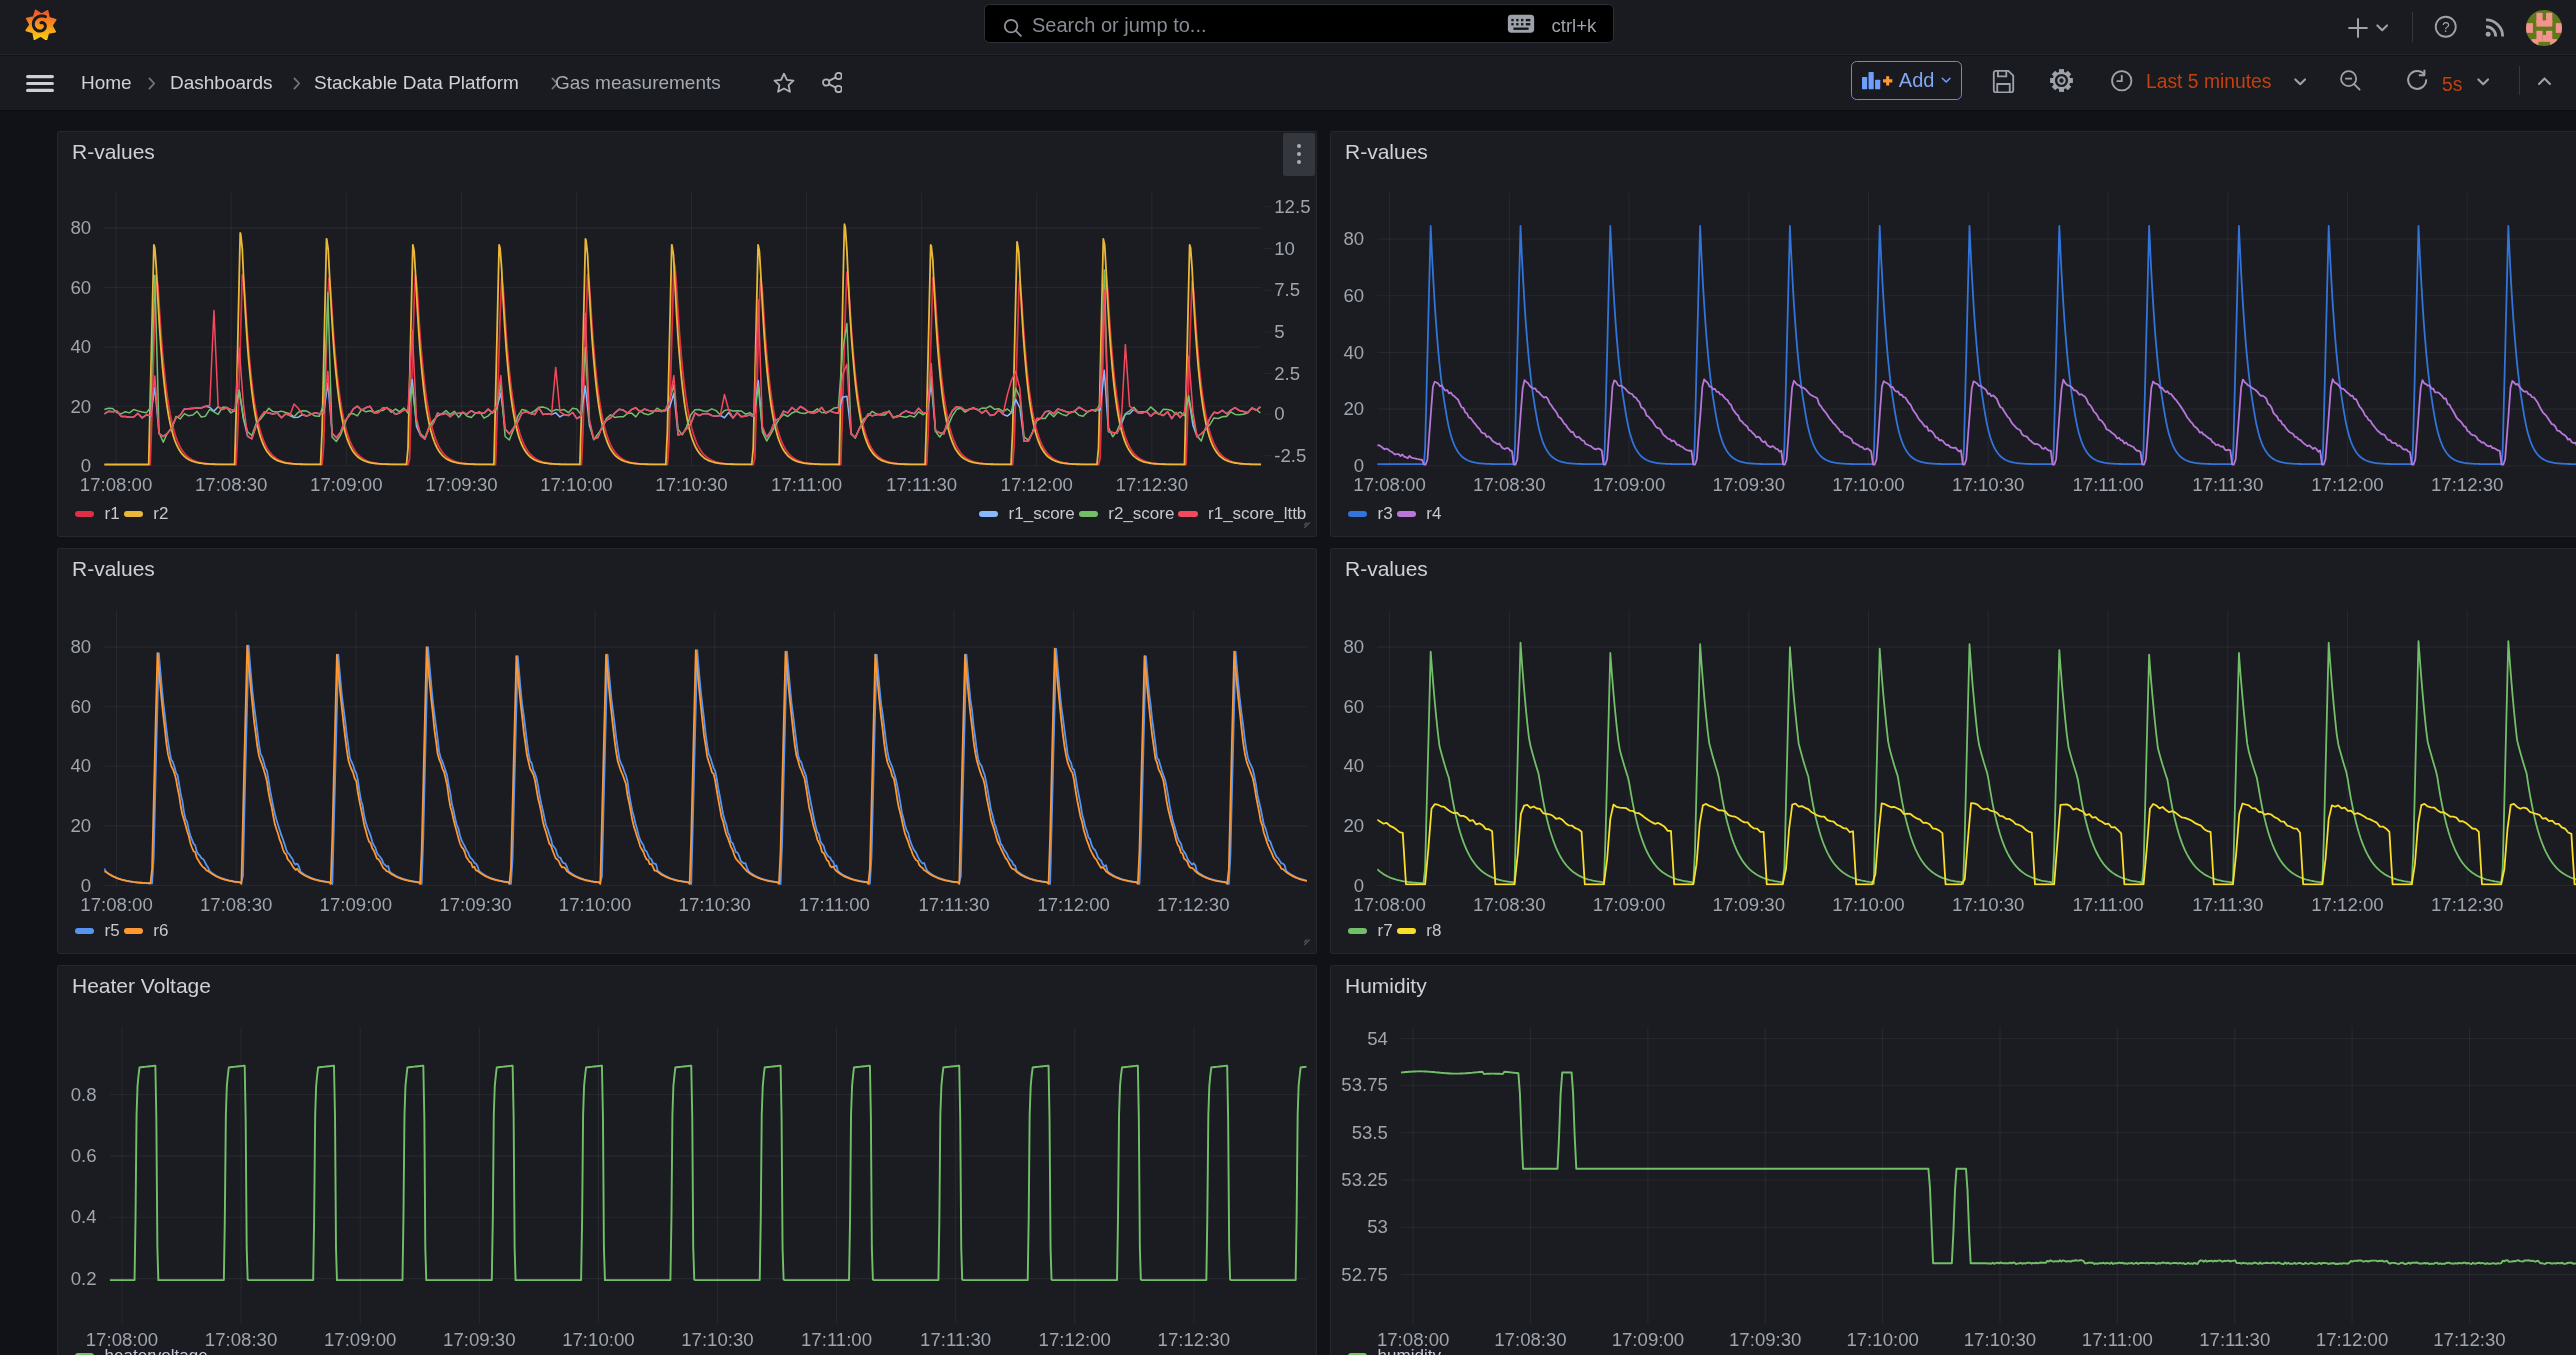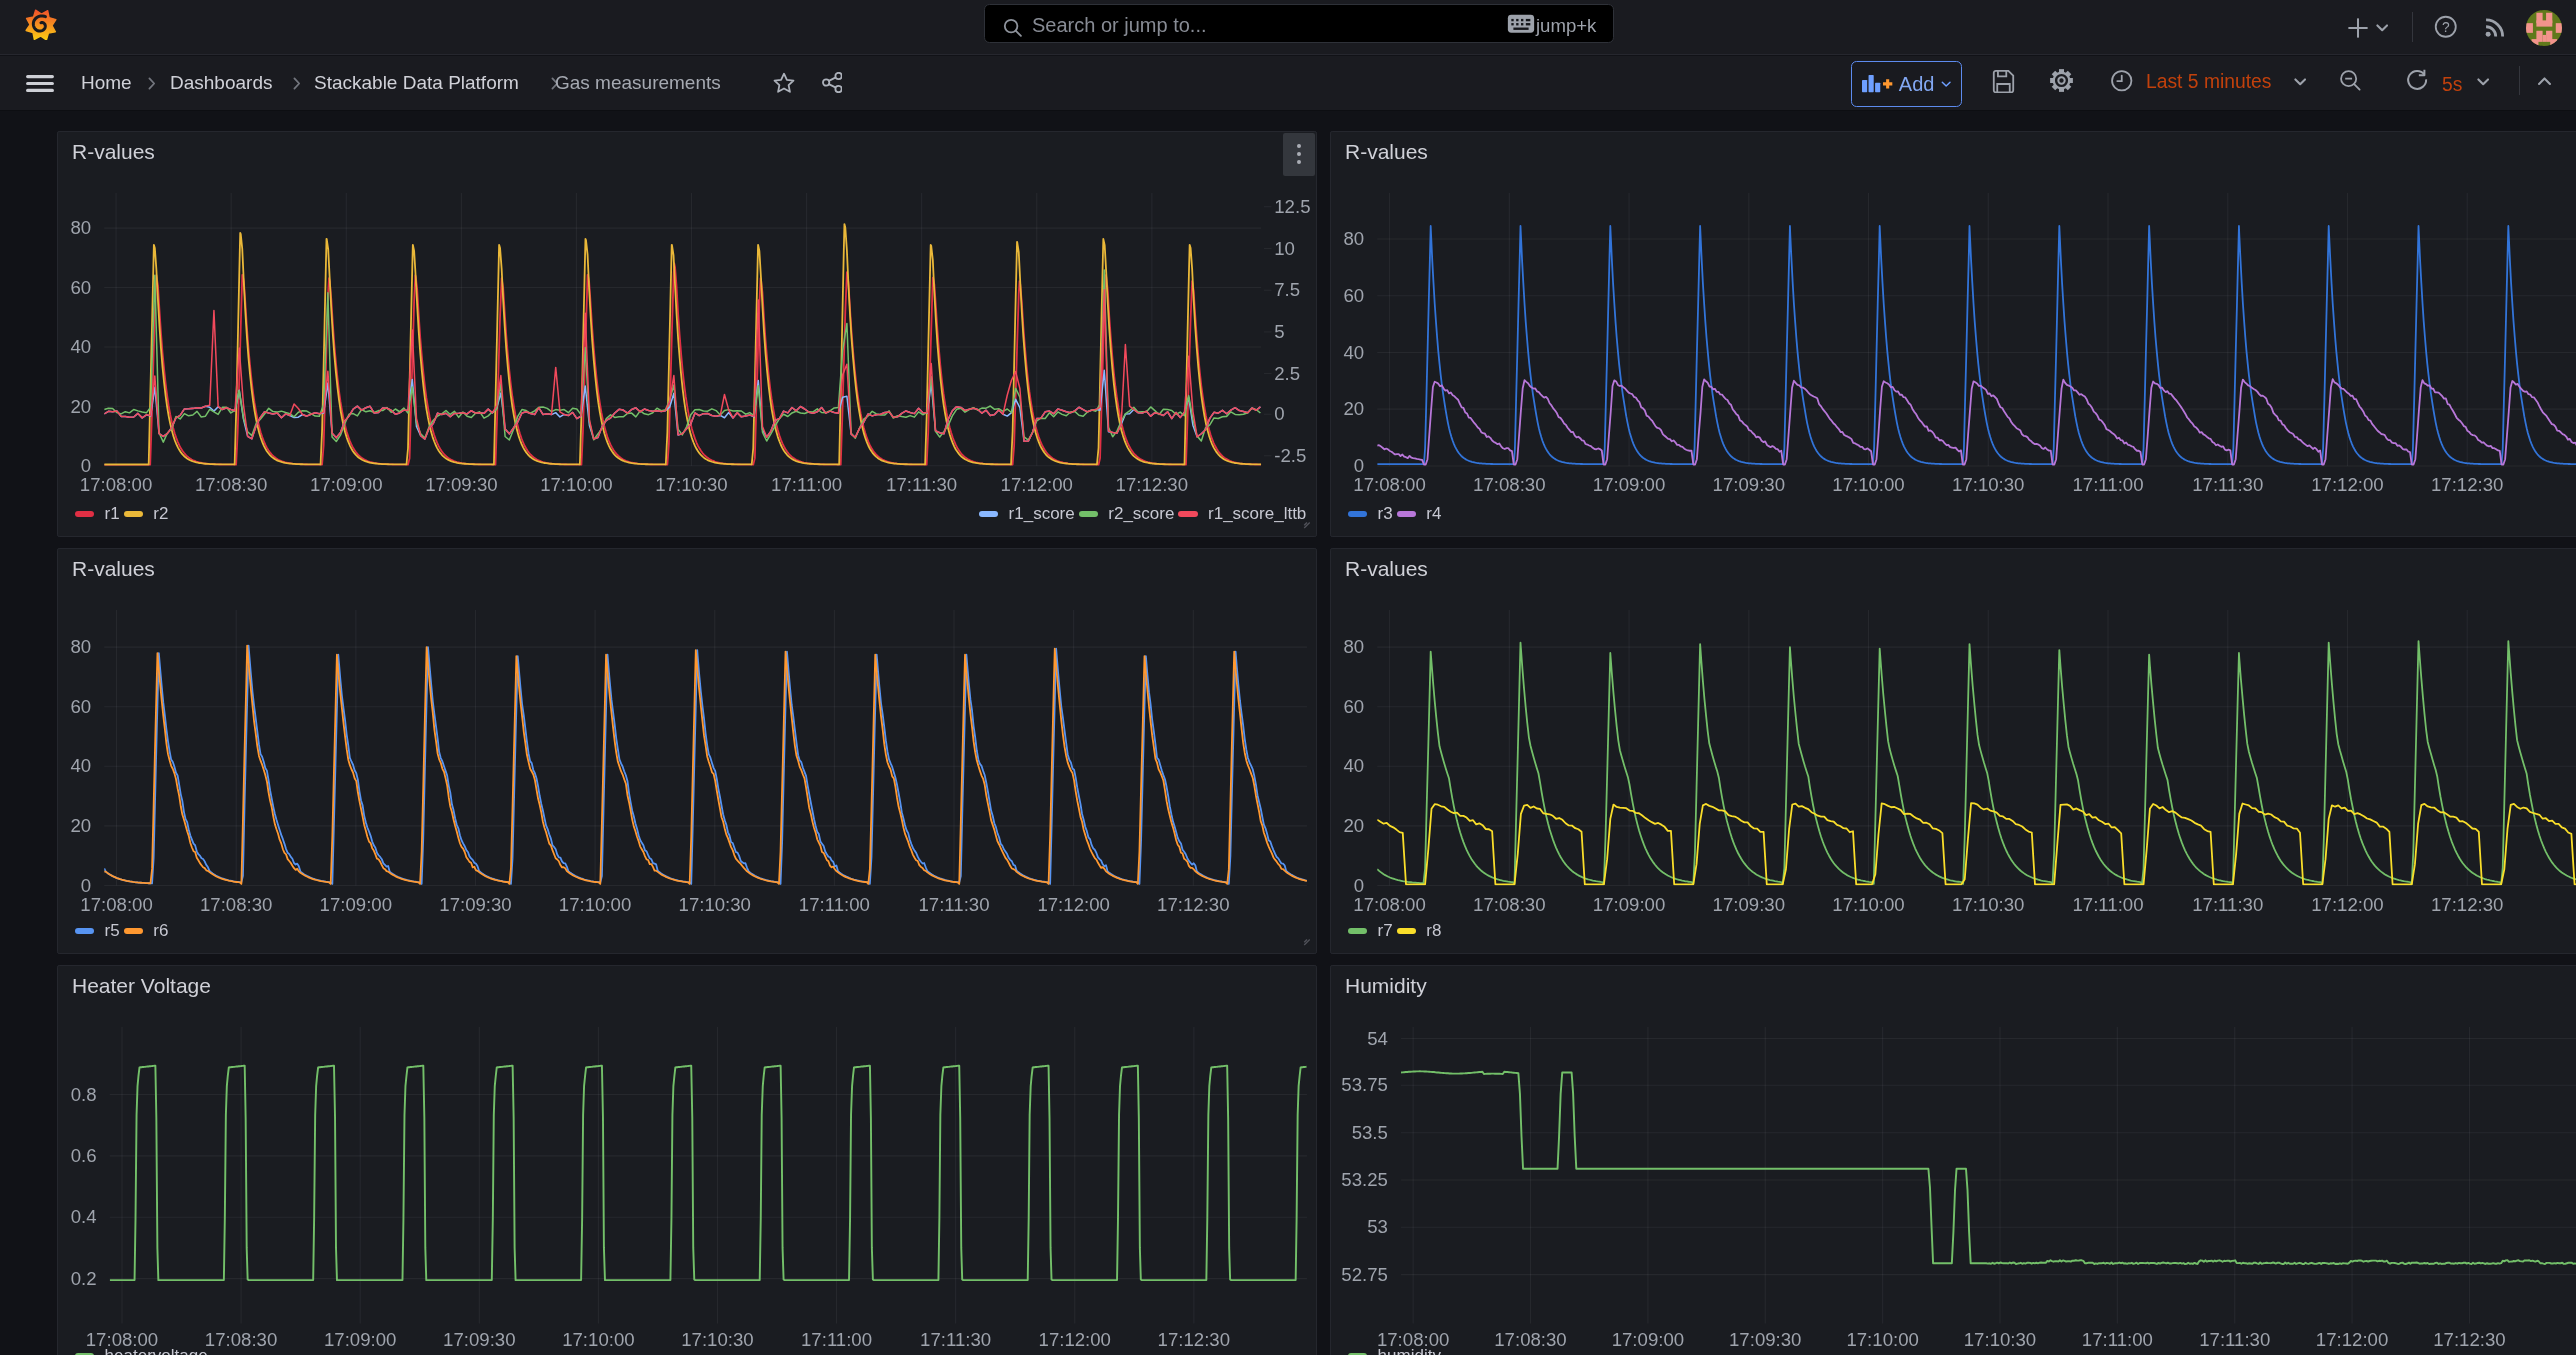--- a/index.html
+++ b/index.html
@@ -9,21 +9,21 @@
   border-bottom:0.7px solid #0d0e12; }
 .searchbox { position:absolute; left:984px; top:4.1px; width:630px; height:39px; background:#000000;
   border:1.1px solid #2e3138; border-radius:5.5px; }
 .searchbox .ph { position:absolute; left:47px; top:9px; font-size:20px; color:#878b94; }
 .searchbox .ctrlk { position:absolute; right:16.6px; top:9.7px; font-size:18.6px; color:#9da2ab; }
 .vdiv { position:absolute; width:1.1px; background:#34363d; }
 .crumbs span { position:absolute; top:72px; font-size:19px; white-space:nowrap; }
 .blink { color:#d0d1d8; }
 .bcur { color:#a5a9b1; }
 .tbtext { position:absolute; font-size:19.3px; color:#c2410c; white-space:nowrap; }
-.addbtn { position:absolute; left:1851px; top:61px; width:111px; height:46px; border:1.7px solid #5d8bee;
+.addbtn { position:absolute; left:1851px; top:61px; width:111px; height:39px; border:1.7px solid #5d8bee;
   border-radius:5.5px; background:rgba(24,27,31,0.2); display:flex; align-items:center; padding-left:10.3px; }
 .addbtn span { color:#82a7f2; font-size:20px; margin:0 7px 0 5.5px; }
 .panel { position:absolute; background:#1a1c21; border:1px solid #25272e; border-radius:2.1px;margin-left:32px; }
 .ptitle { position:absolute; left:14px; top:7.6px; font-size:21px; font-weight:500; color:#d0d1d8; }
 .pmenu { position:absolute; right:1.4px; top:0.7px; width:32px; height:43px; background:#34373d; border-radius:2.1px;
   display:flex; flex-direction:column; align-items:center; justify-content:center; gap:4.1px; }
 .pmenu span { width:3.8px; height:3.8px; border-radius:50%; background:#aaadb5; }
 .legend { position:absolute; display:flex; gap:4px; font-size:17px; color:#c7c8d2; white-space:nowrap; }
 .legend .li { display:flex; align-items:center; gap:10.3px; }
 .legend .sw { width:19.3px; height:6.2px; border-radius:3.1px; display:inline-block; }
@@ -36,21 +36,21 @@
       <linearGradient id="gflame" x1="0" y1="0" x2="0" y2="1">
 <stop offset="0" stop-color="#f0522b"></stop>
         <stop offset="1" stop-color="#fbce13"></stop>
       </linearGradient>
     </defs>
 <path fill="url(#gflame)" stroke="url(#gflame)" stroke-width="2" stroke-linejoin="round" d="M 15.2 3.1 L 23.7 8.7 L 32.6 3.8 L 34.6 13.8 L 44.4 16.7 L 38.8 25.2 L 43.7 34.1 L 33.7 36.1 L 30.8 45.9 L 22.3 40.3 L 13.4 45.2 L 11.4 35.2 L 1.6 32.3 L 7.2 23.8 L 2.3 14.9 L 12.3 12.9 Z"></path>
 <path fill="none" stroke="#181b20" stroke-width="4.3" stroke-linecap="round" d="M 29.4 12.5 L 27.6 11.8 L 25.7 11.4 L 23.8 11.4 L 22.0 11.5 L 20.2 12.0 L 18.5 12.7 L 17.0 13.6 L 15.6 14.7 L 14.4 16.0 L 13.5 17.4 L 12.7 18.9 L 12.2 20.5 L 12.0 22.1 L 12.0 23.7 L 12.2 25.2 L 12.6 26.7 L 13.2 28.1 L 14.0 29.3 L 14.9 30.4 L 16.0 31.4 L 17.2 32.1 L 18.4 32.7 L 19.7 33.0 L 21.0 33.2 L 22.3 33.2 L 23.5 32.9 L 24.6 32.6 L 25.7 32.0 L 26.6 31.4 L 27.4 30.6 L 28.1 29.8 L 28.6 28.9 L 28.9 27.9 L 29.1 26.9 L 29.2 26.0 L 29.1 25.1 L 28.9 24.2 L 28.6 23.4 L 28.1 22.8 L 27.6 22.2 L 27.0 21.7 L 26.4 21.3 L 25.8 21.0 L 25.1 20.9 L 24.5 20.9 L 23.9 20.9 L 23.4 21.1 L 22.9 21.3"></path>
 </svg>
 <div class="searchbox">
     <span class="ph">Search or jump to...</span>
-    <span class="ctrlk">jump+k</span>
+    <span class="ctrlk">ctrl+k</span>
   </div>
 <svg style="position:absolute;left:1002px;top:16.6px" width="21" height="21" viewBox="0 0 30 30">
     <circle cx="13" cy="13" r="9" fill="none" stroke="#8e939c" stroke-width="2.6"></circle>
     <line x1="19.5" y1="19.5" x2="27" y2="27" stroke="#8e939c" stroke-width="2.6" stroke-linecap="round"></line>
   </svg>
 <svg style="position:absolute;left:1507px;top:12.4px" width="28" height="23.5" viewBox="0 0 40 34">
     <rect x="1" y="4" width="38" height="26" rx="5" fill="#9da2ab"></rect>
     <g fill="#14161a">
       <rect x="6" y="10" width="3.4" height="3.4"></rect>
       <rect x="13" y="10" width="3.4" height="3.4"></rect>

